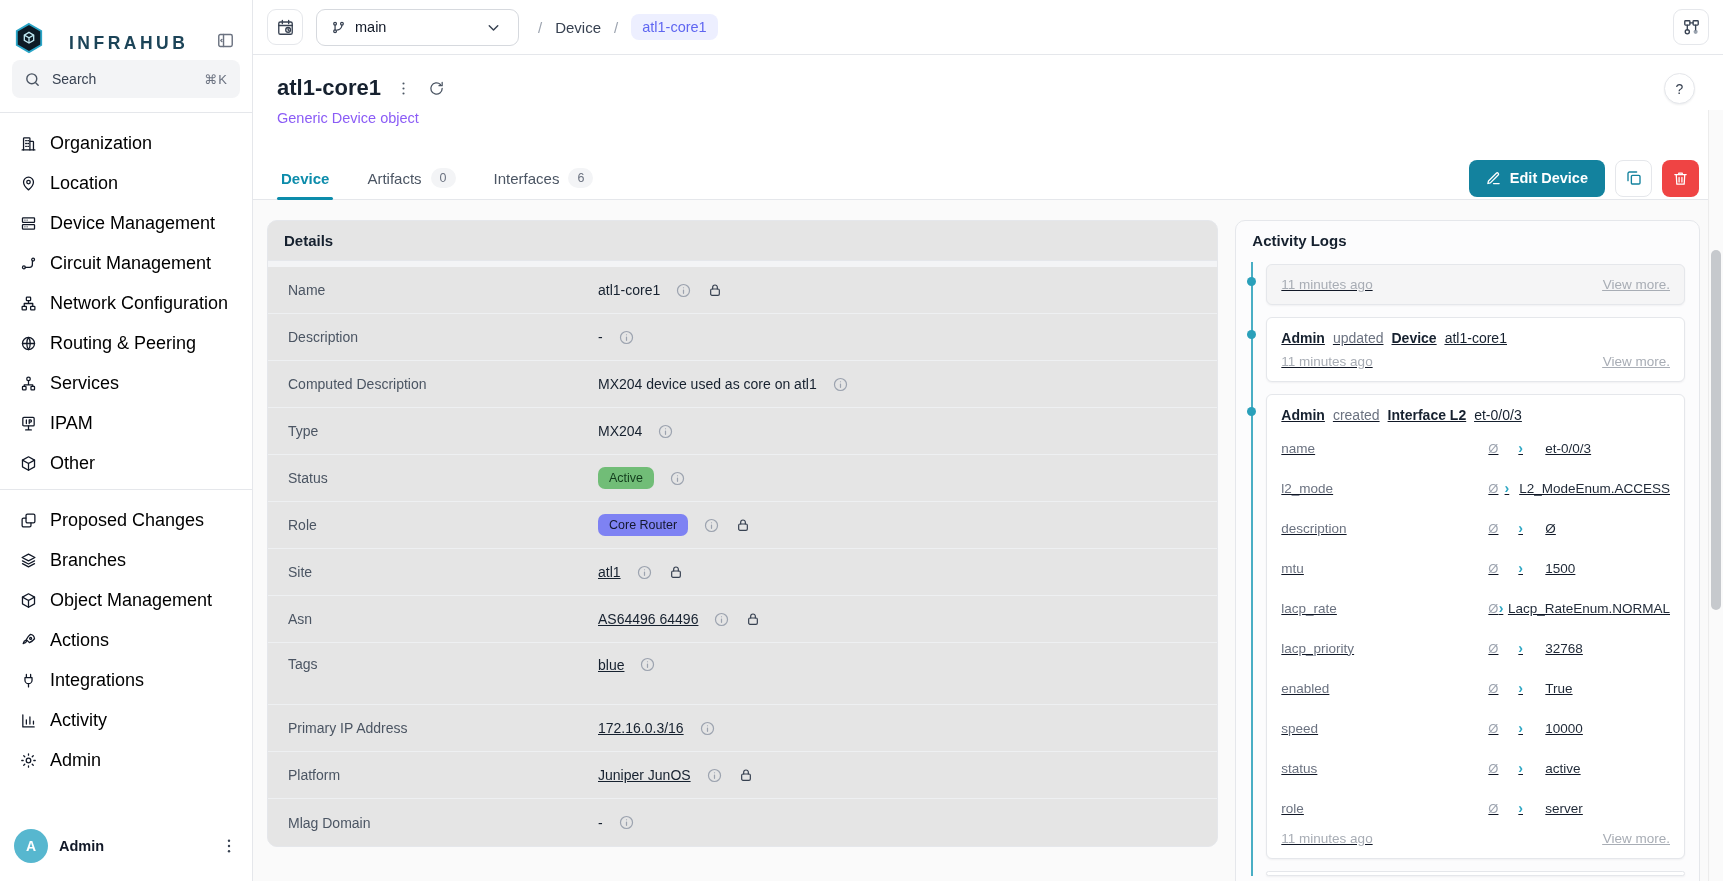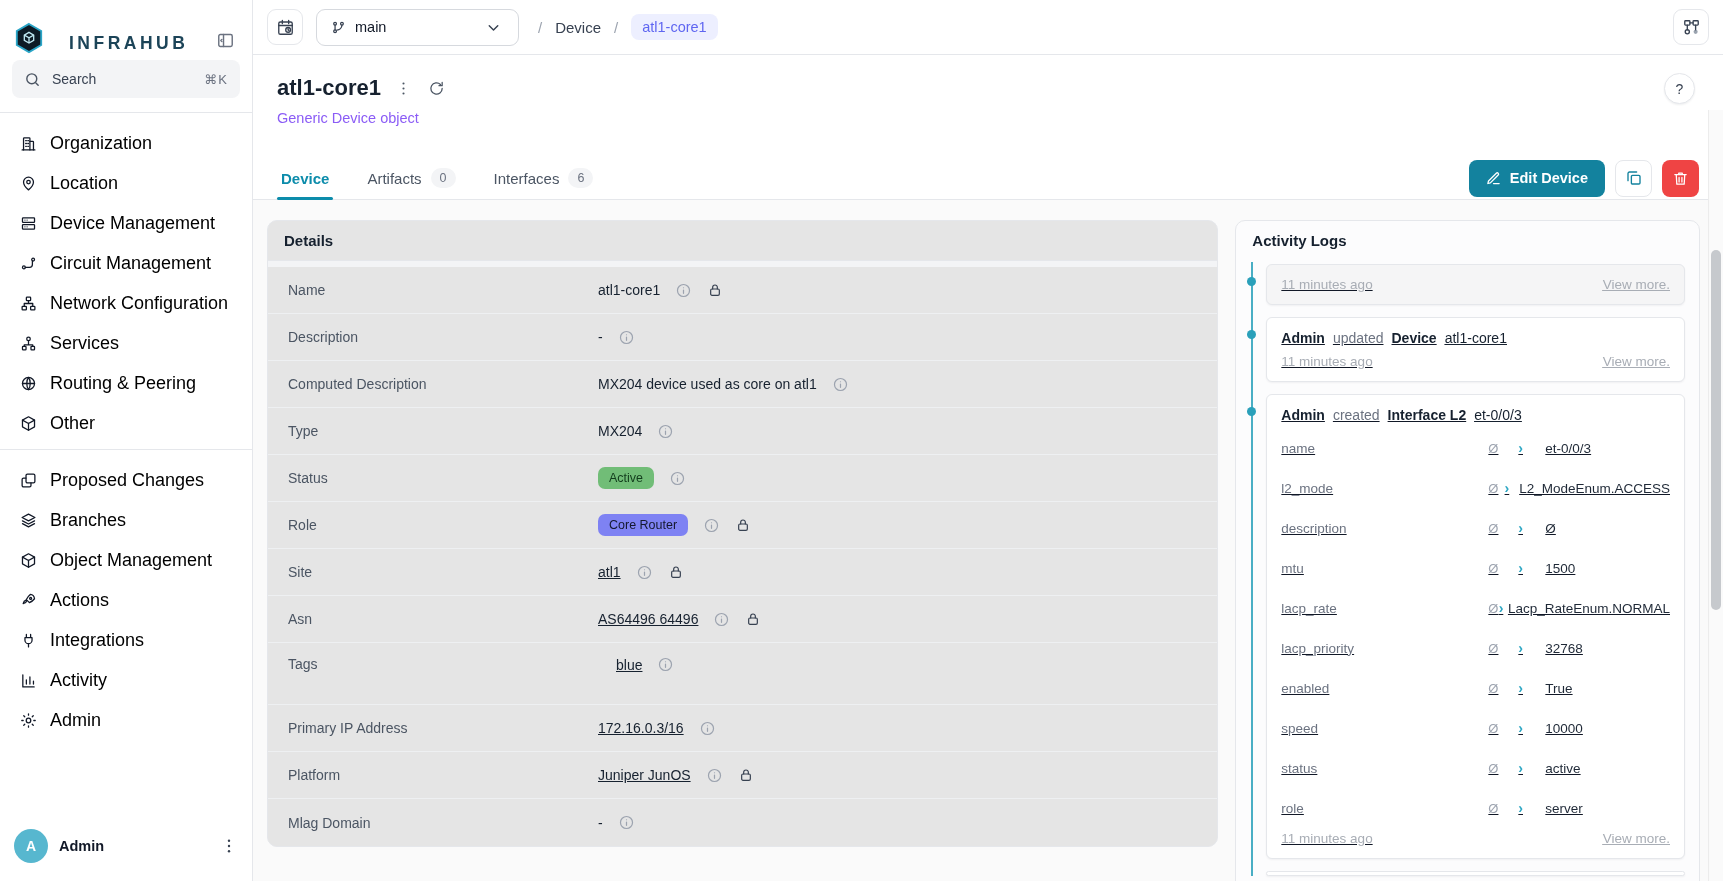--- a/index.html
+++ b/index.html
@@ -86,21 +86,21 @@
   .btn-delete svg { width:17px; height:17px; }
 
   .panels { display:flex; gap:17px; padding:20px 23px 0 14px; align-items:flex-start; }
   .card { background:#e5e5e5; border:1px solid #e5e7eb; border-radius:10px; }
   .card-header { padding:11px 16px; font-weight:700; font-size:15px; color:#16212f; }
   .details-card { width:952px; }
   .details-card .card-header { border-bottom:1px solid #e5e7eb; }
   .gray-strip { height:6px; background:#f3f4f6; }
   .detail-row { display:flex; align-items:center; min-height:47px; border-bottom:1px solid #eef0f2; padding-left:20px; }
   .detail-row:last-child { border-bottom:none; }
-  .detail-row.v-tall { min-height:62px; align-items:flex-start; padding-top:13px;gap:18px; }
+  .detail-row.v-tall { min-height:62px; align-items:flex-start; padding-top:13px; }
   .d-label { width:310px; flex:0 0 310px; color:#4b5563; font-size:14px; }
   .d-value-zone { display:flex; align-items:center; gap:15px; font-size:14px; color:#16212f; }
   .d-value.v-link { text-decoration:underline; cursor:pointer; }
   .d-value.v-badge-green { background:#71bd77; color:#123c1c; padding:4px 11px; border-radius:7px; font-size:12.5px; }
   .d-value.v-badge-indigo { background:#7e82f3; color:#14182e; padding:4px 11px; border-radius:7px; font-size:12.5px; }
   .info-ic { color:#9ca3af; display:flex; cursor:pointer; }
   .info-ic svg { width:17px; height:17px; }
   .lock-ic { color:#374151; display:flex; }
   .lock-ic svg { width:16px; height:16px; }
 
@@ -218,40 +218,50 @@
             <rect x="15" y="16" width="6" height="5" rx="1"></rect>
             <path d="M12 8v4M12 12H6v4M12 12h6v4"></path>
           </svg>
         </span>
         <span>Network Configuration</span>
       </div>
 
       <div class="nav-item">
         <span class="icon">
           <svg viewBox="0 0 24 24" fill="none" stroke="currentColor" stroke-width="1.8" stroke-linecap="round" stroke-linejoin="round">
+            <circle cx="12" cy="12" r="8.5"></circle>
+            <path d="M3.5 12h17"></path>
+            <path d="M12 3.5c3.2 3.4 3.2 13.6 0 17-3.2-3.4-3.2-13.6 0-17z"></path>
+          </svg>
+        </span>
+        <span>Routing &amp; Peering</span>
+      </div>
+
+      <div class="nav-item">
+        <span class="icon">
+          <svg viewBox="0 0 24 24" fill="none" stroke="currentColor" stroke-width="1.8" stroke-linecap="round" stroke-linejoin="round">
             <circle cx="12" cy="5.5" r="2.5"></circle>
             <rect x="3.5" y="16" width="5" height="5" rx="1"></rect>
             <rect x="15.5" y="16" width="5" height="5" rx="1"></rect>
             <path d="M12 8v3.5M6 16v-2h12v2M12 11.5v2.5"></path>
           </svg>
         </span>
         <span>Services</span>
       </div>
 
       <div class="nav-item">
         <span class="icon">
           <svg viewBox="0 0 24 24" fill="none" stroke="currentColor" stroke-width="1.8" stroke-linecap="round" stroke-linejoin="round">
-            <circle cx="12" cy="12" r="8.5"></circle>
-            <path d="M3.5 12h17"></path>
-            <path d="M12 3.5c3.2 3.4 3.2 13.6 0 17-3.2-3.4-3.2-13.6 0-17z"></path>
-          </svg>
-        </span>
-        <span>Routing &amp; Peering</span>
-      </div>
-
+            <rect x="4" y="3.5" width="16" height="12" rx="1.5"></rect>
+            <path d="M12 15.5V21M8 21h8"></path>
+            <path d="M9 7v5M13 12V7h1.7a1.5 1.5 0 010 3H13"></path>
+          </svg>
+        </span>
+        <span>IPAM</span>
+      </div>
 
       <div class="nav-item">
         <span class="icon">
           <svg viewBox="0 0 24 24" fill="none" stroke="currentColor" stroke-width="1.8" stroke-linecap="round" stroke-linejoin="round">
             <path d="M12 2.5l8.5 4.75v9.5L12 21.5l-8.5-4.75v-9.5L12 2.5z"></path>
             <path d="M3.5 7.25L12 12l8.5-4.75M12 12v9.5"></path>
           </svg>
         </span>
         <span>Other</span>
       </div>

